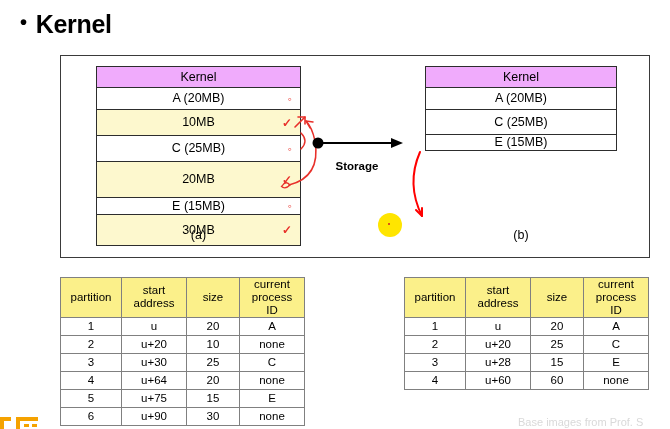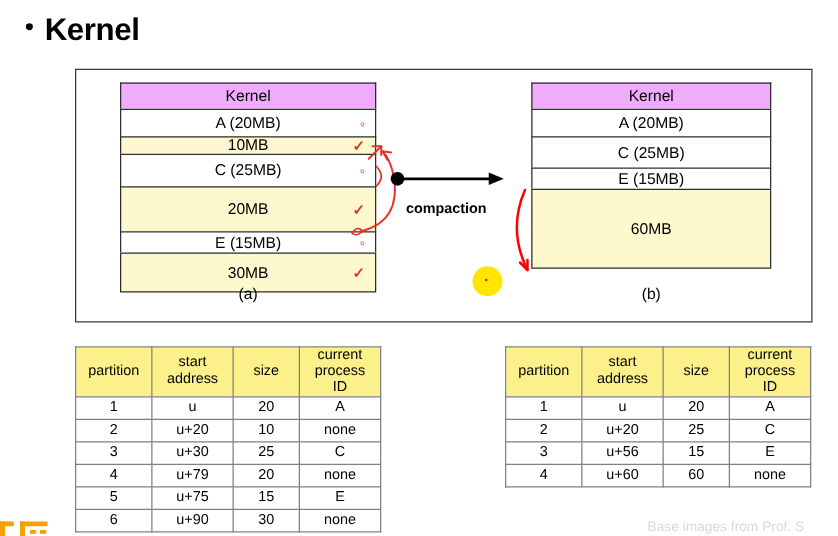--- a/index.html
+++ b/index.html
@@ -189,21 +189,21 @@
 <div class="figure-frame"></div>
 
 <div class="mem-diagram left" id="mem-left">
     <div class="mem-block kernel" style="height: 21px;">
       <span>Kernel</span>
     </div>
     <div class="mem-block" style="height: 22px;">
       <span>A (20MB)</span>
       <span class="annot" style="right: 8px; top: 50%; transform: translateY(-50%);">◦</span>
     </div>
-    <div class="mem-block hole" style="height: 14px;">
+    <div class="mem-block hole" style="height: 26px;">
       <span>10MB</span>
       <span class="annot" style="right: 8px; top: 50%; transform: translateY(-50%);">✓</span>
     </div>
     <div class="mem-block" style="height: 26px;">
       <span>C (25MB)</span>
       <span class="annot" style="right: 8px; top: 50%; transform: translateY(-50%);">◦</span>
     </div>
     <div class="mem-block hole" style="height: 36px;">
       <span>20MB</span>
       <span class="annot" style="right: 8px; top: 50%; transform: translateY(-50%);">✓</span>
@@ -224,23 +224,20 @@
       <span>Kernel</span>
     </div>
     <div class="mem-block" style="height: 22px;">
       <span>A (20MB)</span>
     </div>
     <div class="mem-block" style="height: 25px;">
       <span>C (25MB)</span>
     </div>
     <div class="mem-block" style="height: 17px;">
       <span>E (15MB)</span>
-    </div>
-    <div class="mem-block hole" style="height: 64px;">
-      <span>60MB</span>
     </div>
   </div>
 <div class="caption" style="left:425px; top:228px; width:192px;">(b)</div>
 
 <svg class="annot-svg" style="left:255px; top:85px; width:70px; height:120px;" viewBox="0 0 70 120">
 
   <path d="M 40 42 L 50 32" stroke="#e8302a" stroke-width="1.6" fill="none" stroke-linecap="round"></path>
   <path d="M 50 32 L 43 32 M 50 32 L 50 39" stroke="#e8302a" stroke-width="1.6" fill="none" stroke-linecap="round"></path>
 
   <path d="M 46 48 Q 54 56 46 64" stroke="#e8302a" stroke-width="1.4" fill="none" stroke-linecap="round"></path>
@@ -256,21 +253,21 @@
   <path d="M 18 66 L 12 60 M 18 66 L 18 58" stroke="#ff0000" stroke-width="2" fill="none" stroke-linecap="round"></path>
 </svg>
 
 <div class="compaction-group">
   <svg width="92" height="14" viewBox="0 0 92 14">
     <circle cx="7" cy="7" r="5.5" fill="#000000"></circle>
     <line x1="7" y1="7" x2="82" y2="7" stroke="#000000" stroke-width="2.2"></line>
     <path d="M 92 7 L 80 2 L 80 12 Z" fill="#000000"></path>
   </svg>
   <div class="compaction-label">
-    <div>compaction</div>
+    <div>Storage</div>
   </div>
 </div>
 
 <div class="highlight-dot"></div>
 
 <table class="ptable left">
   <thead>
     <tr>
       <th class="c-part">partition</th>
       <th class="c-addr">start<br>address</th>
@@ -292,21 +289,21 @@
         <td class="c-proc">none</td>
       </tr>
       <tr>
         <td class="c-part">3</td>
         <td class="c-addr">u+30</td>
         <td class="c-size">25</td>
         <td class="c-proc">C</td>
       </tr>
       <tr>
         <td class="c-part">4</td>
-        <td class="c-addr">u+79</td>
+        <td class="c-addr">u+64</td>
         <td class="c-size">20</td>
         <td class="c-proc">none</td>
       </tr>
       <tr>
         <td class="c-part">5</td>
         <td class="c-addr">u+75</td>
         <td class="c-size">15</td>
         <td class="c-proc">E</td>
       </tr>
       <tr>
@@ -335,21 +332,21 @@
         <td class="c-proc">A</td>
       </tr>
       <tr>
         <td class="c-part">2</td>
         <td class="c-addr">u+20</td>
         <td class="c-size">25</td>
         <td class="c-proc">C</td>
       </tr>
       <tr>
         <td class="c-part">3</td>
-        <td class="c-addr">u+56</td>
+        <td class="c-addr">u+28</td>
         <td class="c-size">15</td>
         <td class="c-proc">E</td>
       </tr>
       <tr>
         <td class="c-part">4</td>
         <td class="c-addr">u+60</td>
         <td class="c-size">60</td>
         <td class="c-proc">none</td>
       </tr>
     </tbody>

